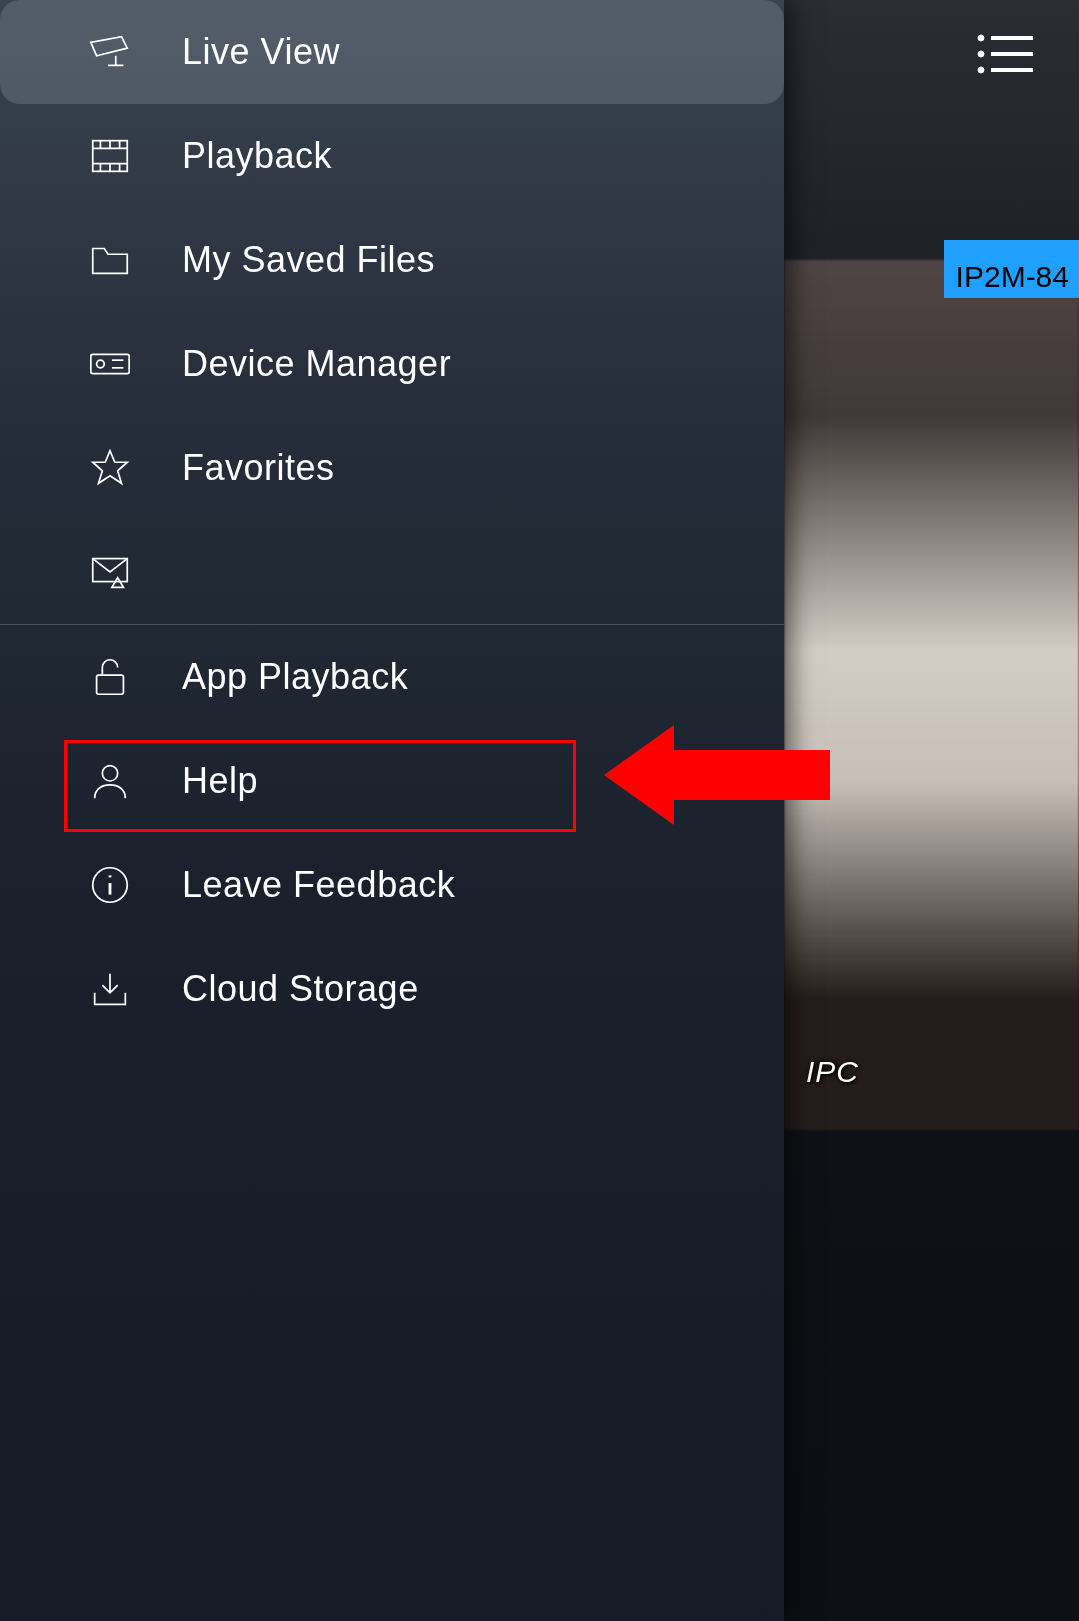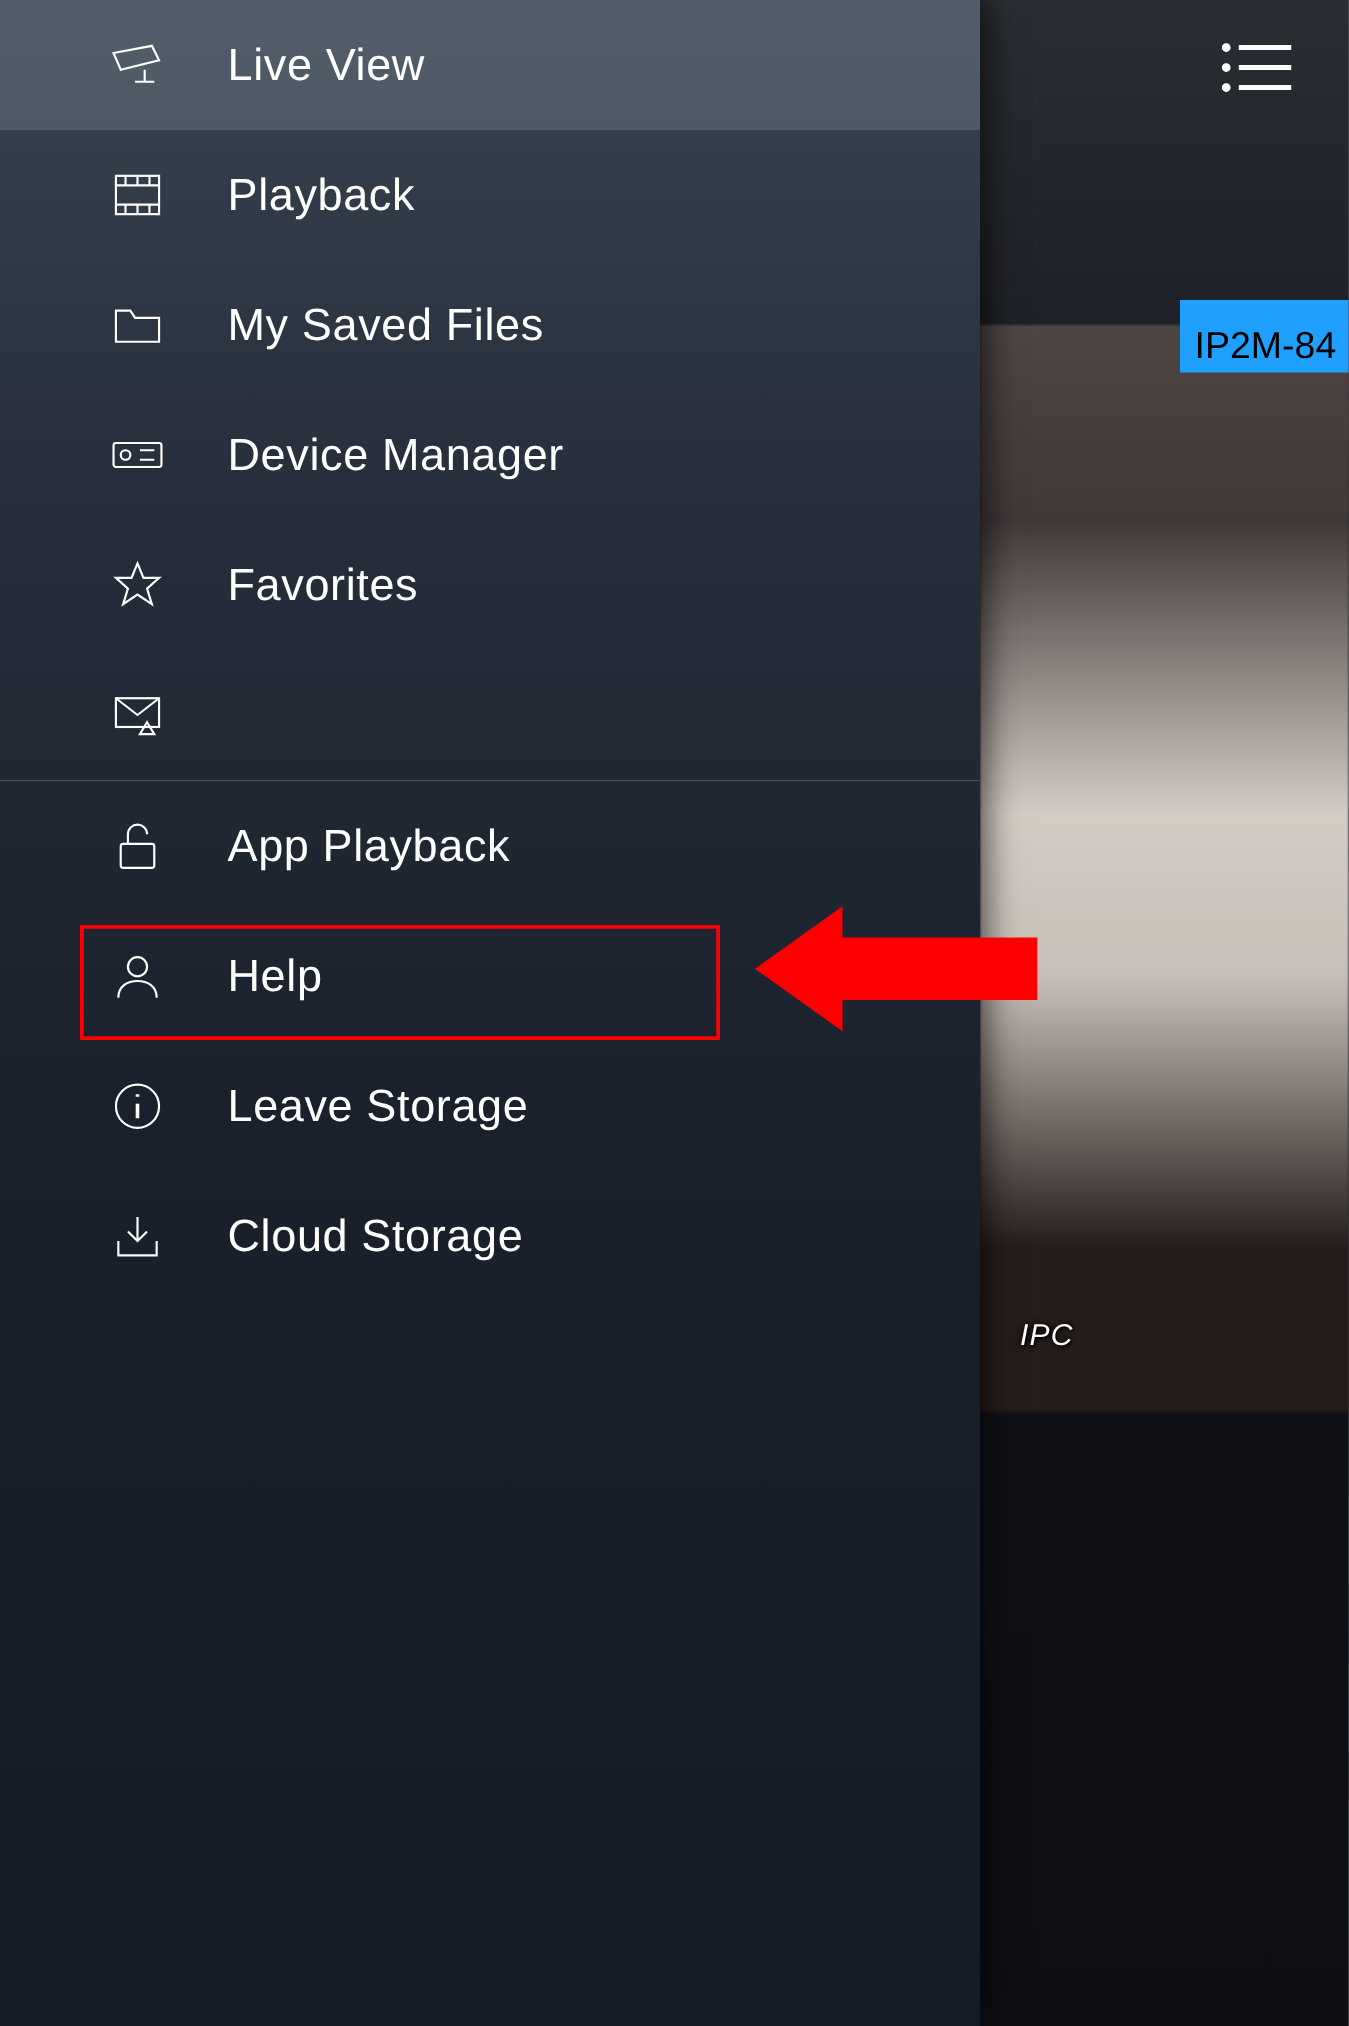--- a/index.html
+++ b/index.html
@@ -19,21 +19,21 @@
     color: #000000;
     font-size: 30px;
     font-weight: 500;
     padding: 20px 10px 4px 12px;
   }
   .feed-ipc {
     position: absolute;
     right: 220px;
     top: 1055px;
     color: #fff;
-    font-size: 24px;
+    font-size: 30px;
     text-shadow: 0 0 6px #000, 1px 1px 3px #000;
     font-style: italic;
     letter-spacing: 1px;
     text-align: center;
   }
   .feed-room {
     position: absolute;
     right: 0; top: 260px; width: 295px; height: 870px;
     background: linear-gradient(180deg, #4a3e3e 0%, #3a3030 18%, #ddd5cc 45%, #cfc6bd 60%, #1b1210 85%);
     filter: blur(1px) contrast(0.9);
@@ -51,20 +51,21 @@
     align-items: center;
     height: 104px;
     padding-left: 84px;
     color: #fff;
     font-size: 36px;
     font-weight: 400;
     position: relative;
   }
   .menu-item.active {
     background: rgba(130,140,155,0.35);
+    border-radius: 20px;
   }
   .menu-sep {
     height: 1px;
     background: rgba(255,255,255,0.18);
     margin: 0;
   }
   .icon-slot {
     width: 52px;
     height: 52px;
     display: flex;
@@ -222,21 +223,21 @@
     </div>
 
     <div class="menu-item">
       <span class="icon-slot">
         <svg viewBox="0 0 48 48">
             <circle cx="24" cy="24" r="18"></circle>
             <line x1="24" y1="14" x2="24" y2="16" stroke-width="3"></line>
             <line x1="24" y1="22" x2="24" y2="34" stroke-width="3"></line>
           </svg>
       </span>
-      <span class="menu-label">Leave Storage</span>
+      <span class="menu-label">Leave Feedback</span>
     </div>
 
     <div class="menu-item">
       <span class="icon-slot">
         <svg viewBox="0 0 48 48">
             <path d="M24 8 L24 28 M16 20 L24 28 L32 20"></path>
             <path d="M8 28 L8 40 L40 40 L40 28"></path>
           </svg>
       </span>
       <span class="menu-label">Cloud Storage</span>

